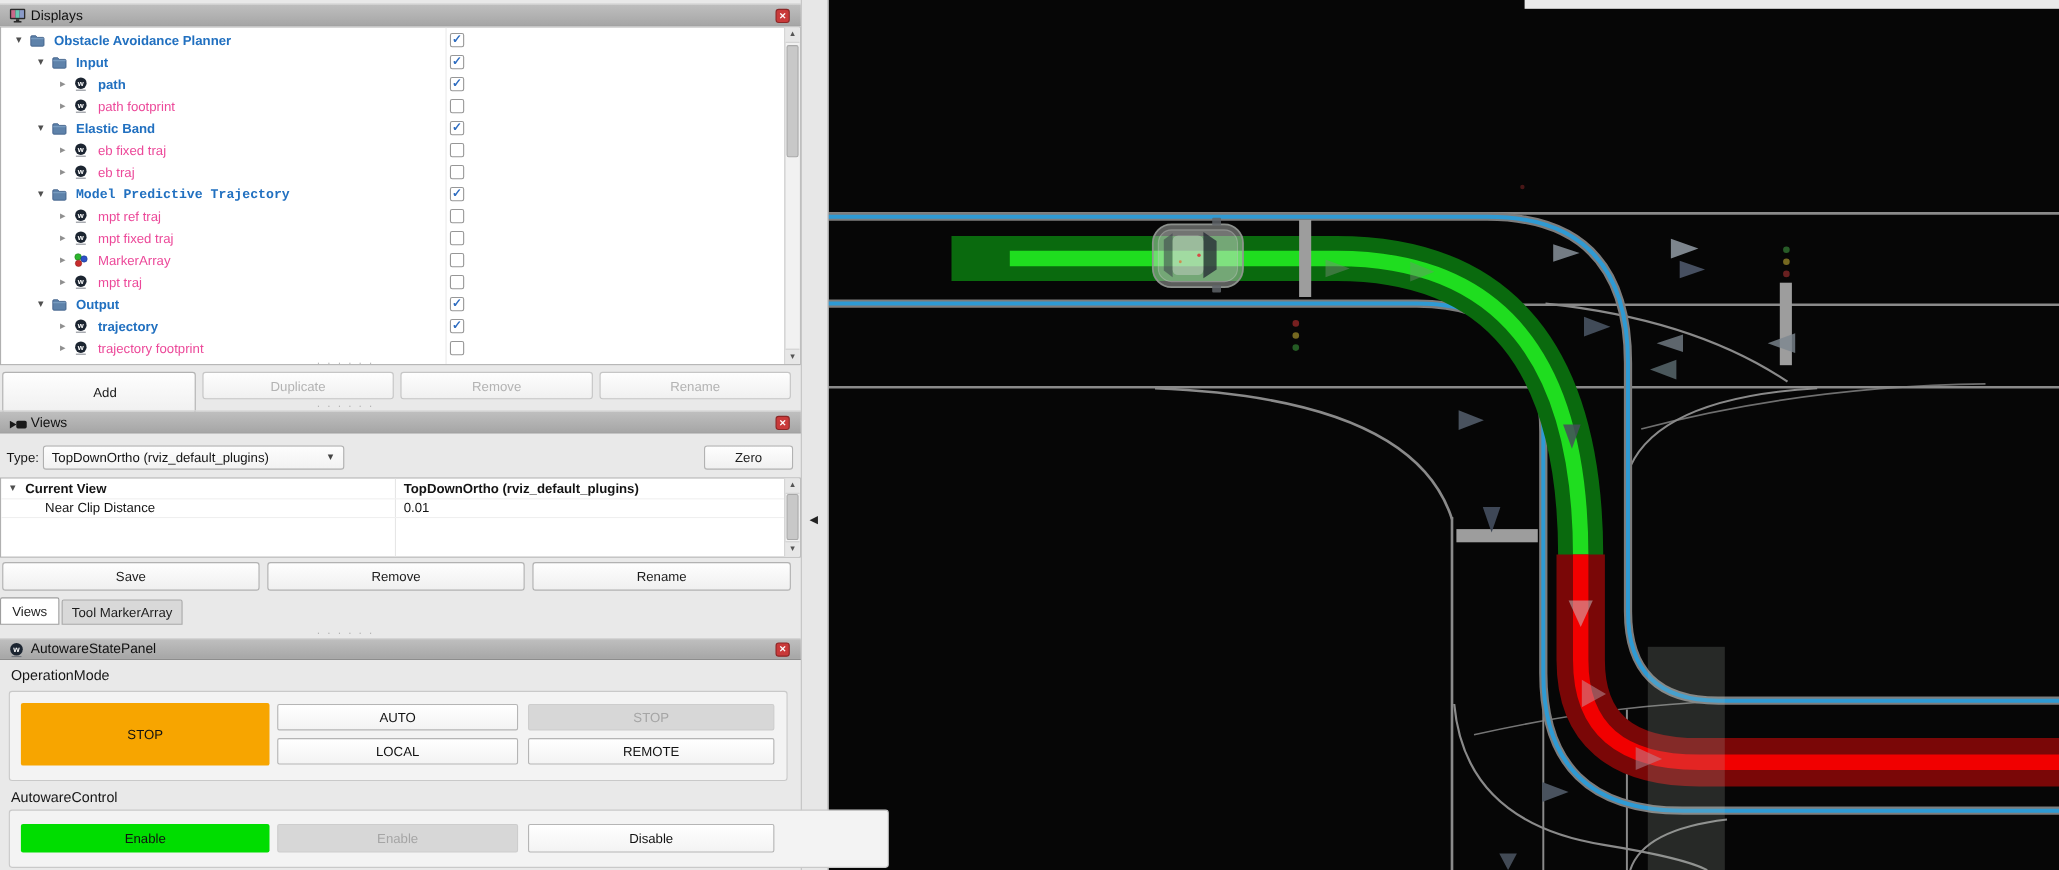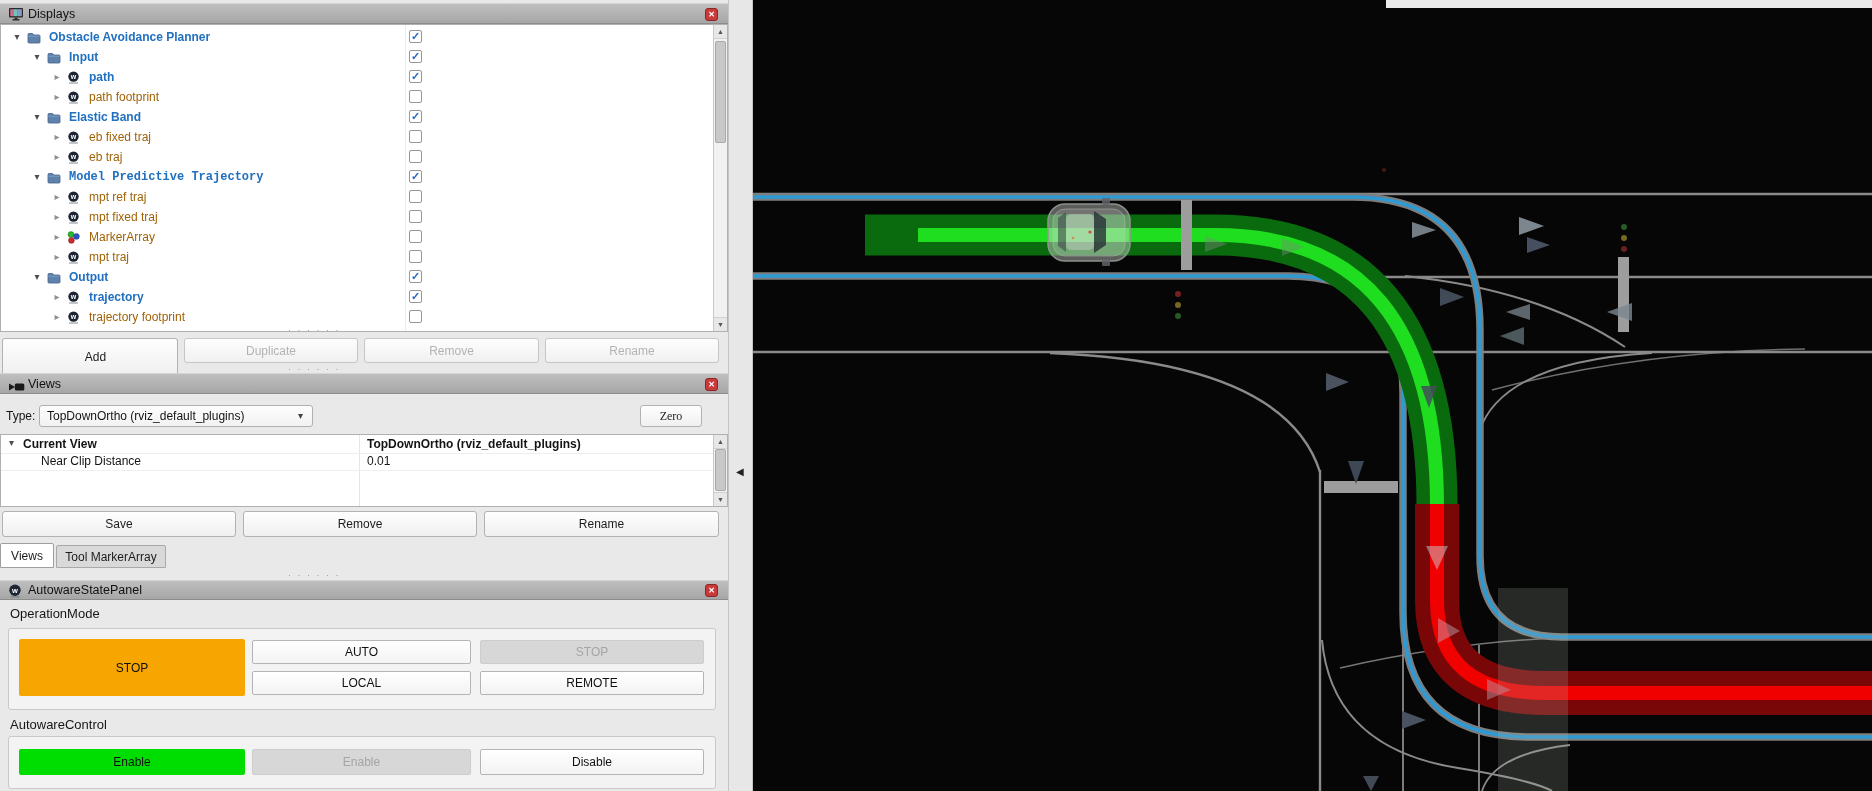--- a/index.html
+++ b/index.html
@@ -37,21 +37,21 @@
           border-radius:2px;box-sizing:border-box;}
 
   
   .tree{position:absolute;left:0;top:24px;width:728px;height:308px;background:#fff;
         border:1px solid #b0b0b0;box-sizing:border-box;overflow:hidden;}
   .tree::before{content:'';position:absolute;left:404px;top:0;bottom:0;width:1px;background:#ececec;}
   .tree-row{position:absolute;left:0;width:100%;height:20px;}
   .tw{position:absolute;top:3px;width:12px;font-size:10px;line-height:13px;text-align:center;color:#4f4f4f;}
   .tw.col{color:#8f8f8f;}
   .ticon{position:absolute;top:3px;width:14px;height:14px;}
-  .tlabel{position:absolute;top:3px;font-size:12px;color:#a16207;white-space:nowrap;line-height:14px;}
+  .tlabel{position:absolute;top:3px;font-size:12px;color:#ec4899;white-space:nowrap;line-height:14px;}
   .tlabel.on{color:var(--accent-text-blue,#2170c0);font-weight:bold;}
   .cb{position:absolute;left:408px;top:3px;width:13px;height:13px;box-sizing:border-box;background:#fff;
       border:1px solid #979797;border-radius:2px;font-size:11px;line-height:11px;text-align:center;
       color:var(--checkbox-blue,#2d6cc0);font-weight:bold;}
 
   
   .pgrid{position:absolute;left:0;top:434px;width:728px;height:73px;background:#fff;
          border:1px solid #b0b0b0;box-sizing:border-box;overflow:hidden;}
   .pgrid .vline{position:absolute;left:358px;top:0;bottom:0;width:1px;background:#e6e6e6;}
   .prow{position:absolute;left:0;width:100%;height:17px;border-bottom:1px solid #efefef;font-size:12px;color:#141414;}
@@ -366,21 +366,21 @@
       </span>
       <span class="t">Views</span>
       <span class="close-btn"></span>
     </div>
 
     <span style="position:absolute;left:6px;top:409px;font-size:12px;color:#141414;">Type:</span>
     <div class="combo">
       <span>TopDownOrtho (rviz_default_plugins)</span>
       <span class="combo-arrow"></span>
     </div>
-    <div class="qbtn" style="left:640px;top:405px;width:62px;height:22px;font-family:Liberation Serif, serif;">Zero</div>
+    <div class="qbtn" style="left:640px;top:405px;width:81px;height:22px;">Zero</div>
 
     <div class="pgrid">
       <div class="vline"></div>
       <div class="prow hdr" style="top:1px;">
         <span class="pexp"></span>
         <span class="nm" style="left:22px;">Current View</span>
         <span class="vl">TopDownOrtho (rviz_default_plugins)</span>
       </div>
       <div class="prow" style="top:18px;">
         <span class="nm" style="left:40px;">Near Clip Distance</span>
@@ -421,20 +421,20 @@
     <div class="gbox" style="left:8px;top:628px;width:708px;height:82px;">
       <div class="statebox" style="left:10px;top:10px;width:226px;height:57px;background:var(--stop-state-orange,#f7a500);">STOP</div>
       <div class="flatbtn" style="left:243px;top:11px;width:219px;height:24px;">AUTO</div>
       <div class="flatbtn dis" style="left:471px;top:11px;width:224px;height:24px;">STOP</div>
       <div class="flatbtn" style="left:243px;top:42px;width:219px;height:24px;">LOCAL</div>
       <div class="flatbtn" style="left:471px;top:42px;width:224px;height:24px;">REMOTE</div>
     </div>
 
     <span class="seclabel" style="top:717px;">AutowareControl</span>
 
-    <div class="gbox" style="left:8px;top:736px;width:708px;height:53px;">
+    <div class="gbox" style="left:8px;top:736px;width:800px;height:53px;">
       <div class="statebox" style="left:10px;top:12px;width:226px;height:26px;background:var(--enable-state-green,#00dd00);">Enable</div>
       <div class="flatbtn dis" style="left:243px;top:12px;width:219px;height:26px;">Enable</div>
       <div class="flatbtn" style="left:471px;top:12px;width:224px;height:26px;">Disable</div>
     </div>
   </div>
 
 </div>
 
 </body></html>

